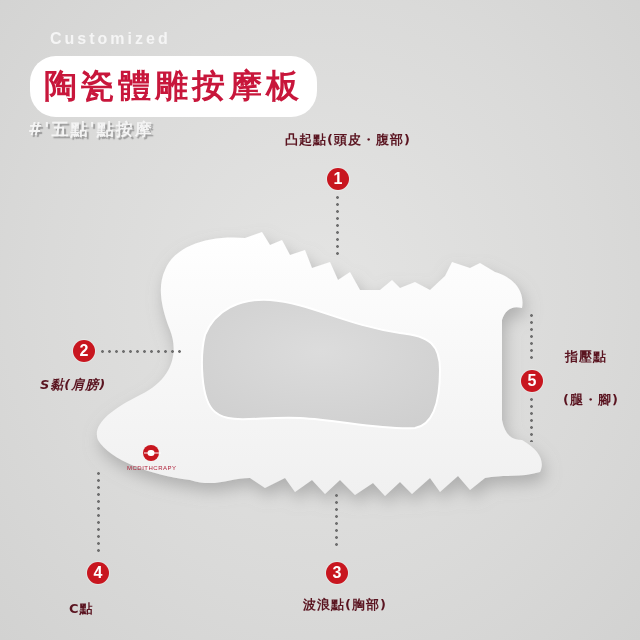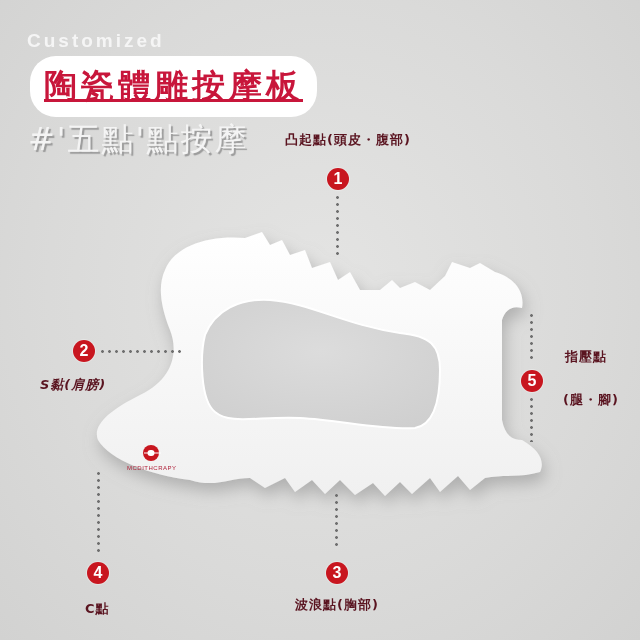--- a/index.html
+++ b/index.html
@@ -3,35 +3,35 @@
 <meta charset="utf-8">
 <style>
   html, body { margin: 0; padding: 0; }
   body {
     width: 640px; height: 640px; overflow: hidden; position: relative;
     background: radial-gradient(ellipse at 50% 45%, #e4e4e3 0%, #dadad9 60%, #d2d2d1 100%);
     font-family: "DejaVu Sans", sans-serif;
   }
   .abs { position: absolute; }
   .subtitle-en {
-    left: 27px; top: 30px; font-size: 19px; font-weight: bold;
+    left: 50px; top: 30px; font-size: 16px; font-weight: bold;
     color: #f5f5f5; letter-spacing: 3px;
     font-family: "Liberation Sans", sans-serif;
   }
   .title-wrap {
     left: 34px; top: 60px; padding: 4px 10px; border-radius: 22px;
     background: #ffffff;
     box-shadow: 0 0 0 4px #ffffff;
   }
   .title {
     font-size: 33px; font-weight: bold; color: #c8163b; letter-spacing: 4px;
-    font-family: "DejaVu Sans", sans-serif; white-space: nowrap; text-decoration: underline;
+    font-family: "DejaVu Sans", sans-serif; white-space: nowrap;
   }
   .hashtag {
-    left: 28px; top: 118px; font-size: 32px; font-weight: normal; color: #f4f4f4;
+    left: 28px; top: 118px; font-size: 17px; font-weight: bold; color: #f4f4f4;
     letter-spacing: 2px; text-shadow: 2px 2px 1px #9a9a9a;
     white-space: nowrap;
   }
   .label {
     font-size: 13px; font-weight: bold; color: #5a1420; white-space: nowrap;
     letter-spacing: 1px;
   }
   .badge {
     width: 22px; height: 22px; border-radius: 50%;
     background: #c8161f; color: #fff; font-weight: bold; font-size: 16px;
@@ -117,23 +117,23 @@
 <div class="abs label" style="left:285px;top:131px;">凸起點(頭皮・腹部)</div>
 <div class="abs badge" style="left:327px;top:168px;">1</div>
 <div class="abs dots-v" style="left:336px;top:194px;height:64px;"></div>
 
 <div class="abs badge" style="left:73px;top:340px;">2</div>
 <div class="abs dots-h" style="left:99px;top:350px;width:82px;"></div>
 <div class="abs label" style="left:40px;top:376px;font-style:italic;">S黏(肩膀)</div>
 
 <div class="abs dots-v" style="left:335px;top:492px;height:58px;"></div>
 <div class="abs badge" style="left:326px;top:562px;">3</div>
-<div class="abs label" style="left:295px;top:596px;">波浪點(胸部)</div>
+<div class="abs label" style="left:303px;top:596px;">波浪點(胸部)</div>
 
 <div class="abs dots-v" style="left:97px;top:470px;height:84px;"></div>
 <div class="abs badge" style="left:87px;top:562px;">4</div>
-<div class="abs label" style="left:85px;top:600px;">C點</div>
+<div class="abs label" style="left:69px;top:600px;">C點</div>
 
 <div class="abs dots-v" style="left:530px;top:312px;height:50px;"></div>
 <div class="abs badge" style="left:521px;top:370px;">5</div>
 <div class="abs dots-v" style="left:530px;top:396px;height:46px;"></div>
 <div class="abs label" style="left:565px;top:348px;">指壓點</div>
 <div class="abs label" style="left:563px;top:391px;">(腿・腳)</div>
 
 </body></html>

